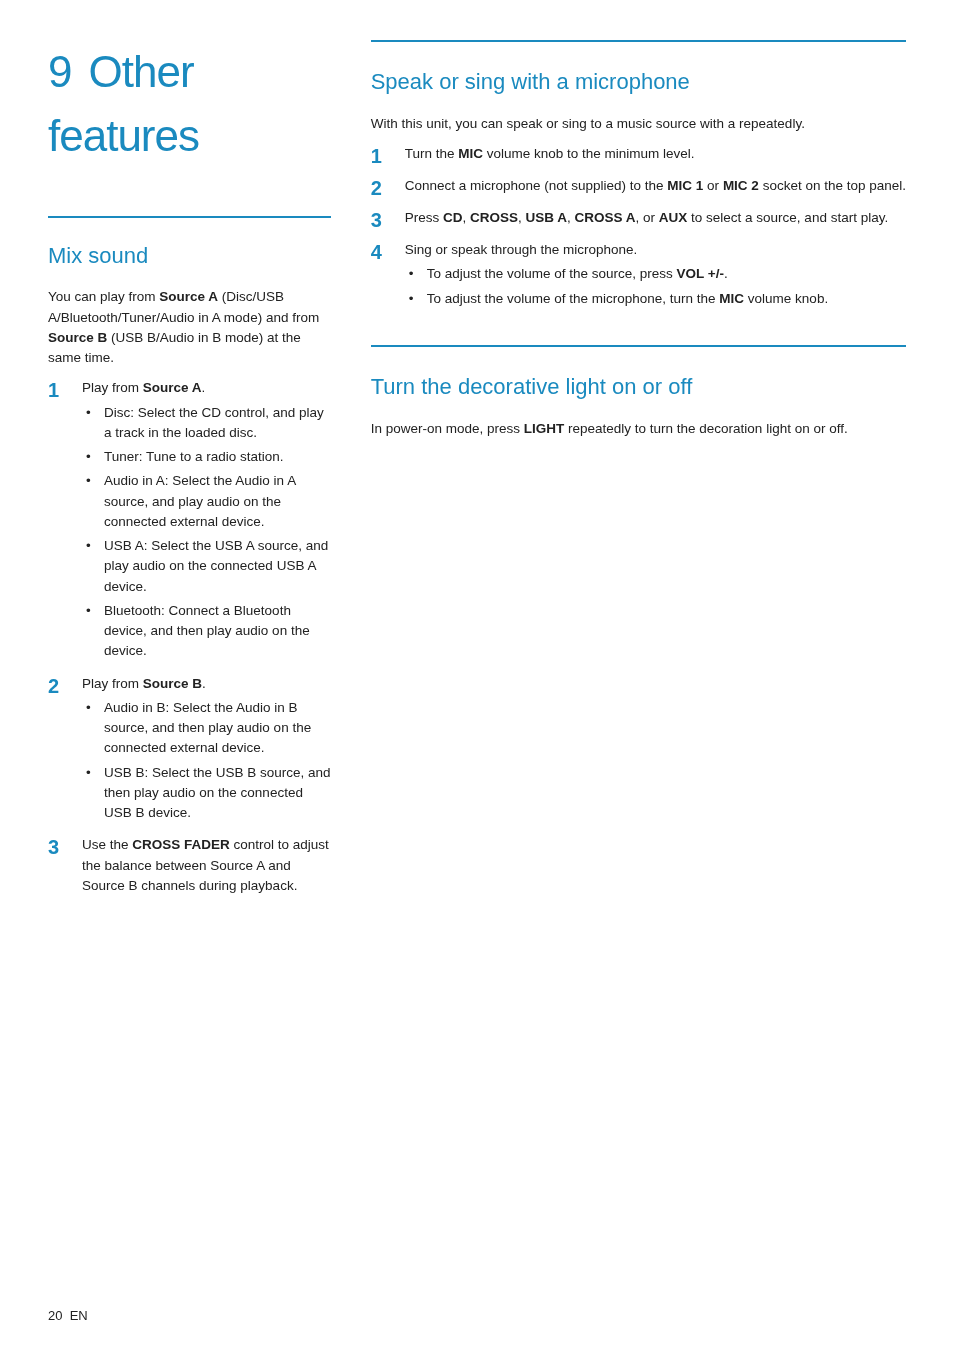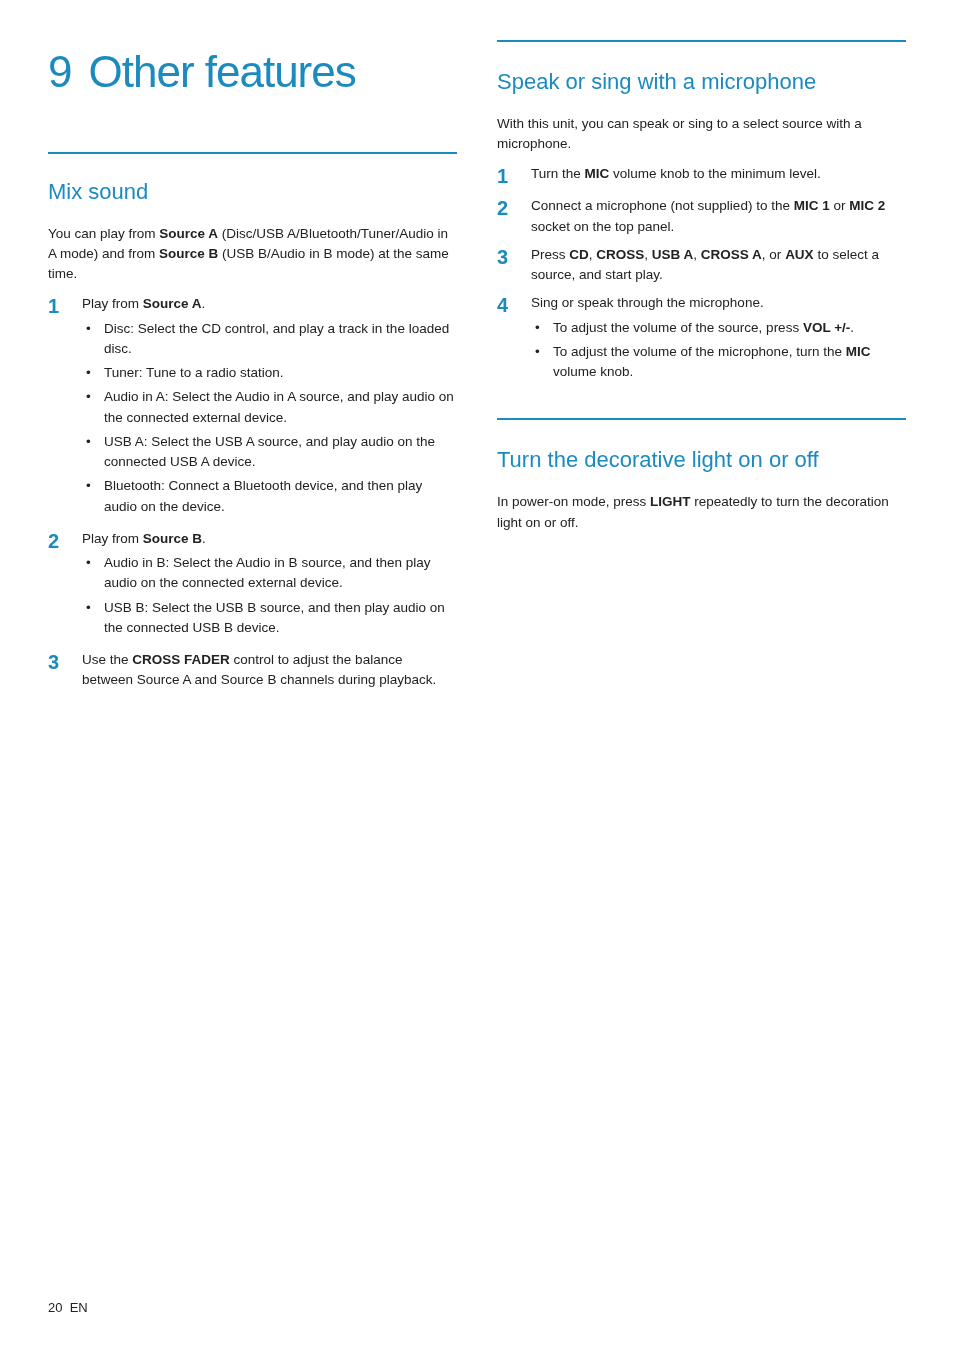--- a/index.html
+++ b/index.html
@@ -12,21 +12,21 @@
       line-height: 1.45;
       width: 954px;
       min-height: 1350px;
     }
 
     .page {
       width: 954px;
       min-height: 1350px;
       padding: 40px 48px 40px 48px;
       display: grid;
-      grid-template-columns: 1fr 1fr;
+      grid-template-columns: 1fr;
       grid-template-rows: auto;
       gap: 0 40px;
     }
 
     
     .left-col {
       grid-column: 1;
       grid-row: 1 / 3;
     }
 
@@ -117,21 +117,21 @@
       margin-right: 4px;
       color: #222;
     }
 
     b, strong {
       font-weight: bold;
     }
 
     .page-footer {
       position: absolute;
-      bottom: 32px;
+      bottom: 24px;
       left: 48px;
       font-size: 13px;
       color: #222;
     }
 
     .section-spacer {
       height: 24px;
     }
   </style>
 </head>
@@ -206,21 +206,21 @@
       </div>
     </div>
 
   </div>
 
   <div class="right-col">
 
     <div>
       <div class="section-title-right">Speak or sing with a microphone</div>
 
-      <p>With this unit, you can speak or sing to a select source with a microphone.</p>
+      <p>With this unit, you can speak or sing to a music source with a repeatedly.</p>
 
       <div class="step-item">
         <span class="step-num">1</span>
         <div class="step-content">
           Turn the <strong>MIC</strong> volume knob to the minimum level.
         </div>
       </div>
 
       <div class="step-item">
         <span class="step-num">2</span>

